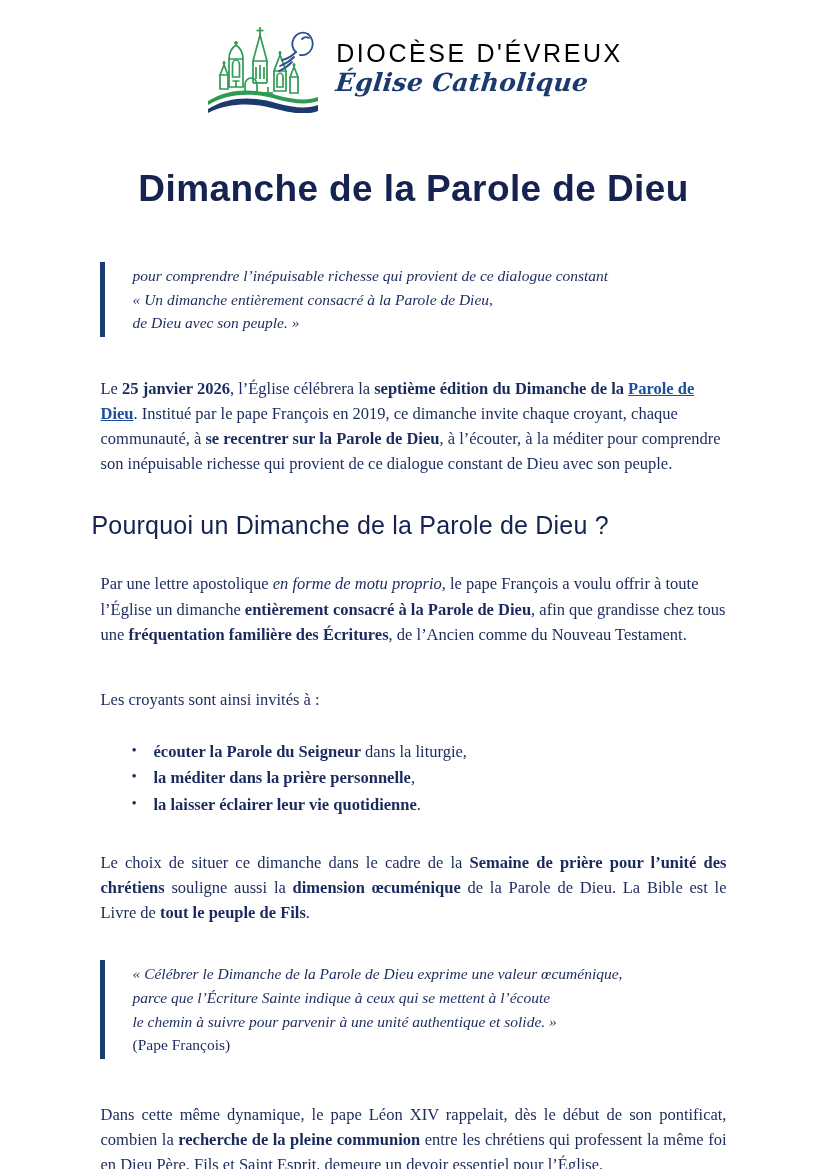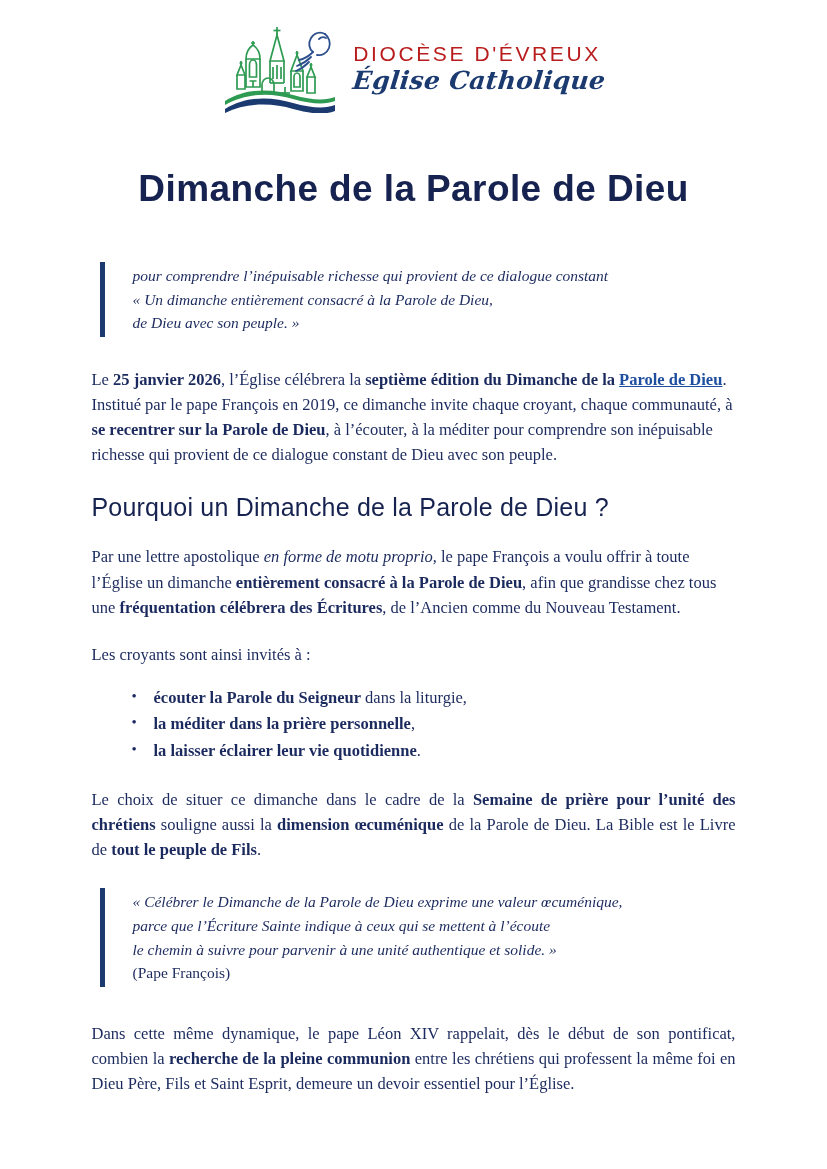--- a/index.html
+++ b/index.html
@@ -42,23 +42,23 @@
   }
   .logo-text {
     display: flex;
     flex-direction: column;
     justify-content: center;
     line-height: 1;
     padding-top: 2px;
   }
   .logo-title {
     font-family: "Liberation Sans", "DejaVu Sans", sans-serif;
-    font-size: 21px;
+    font-size: 25px;
     letter-spacing: 2.6px;
-    color: #b91c1c;
+    color: #000000;
     font-weight: 400;
     white-space: nowrap;
   }
   .logo-sub {
     font-family: "DejaVu Serif", "Liberation Serif", serif;
     font-style: italic;
     font-weight: bold;
     font-size: 25px;
     color: #1b3a70;
     margin-top: 4px;
@@ -110,21 +110,21 @@
     line-height: 1.53;
     color: #1b2a5e;
   }
   .quote .ln { display: block; font-style: italic; }
   .quote .attrib { display: block; font-style: normal; }
 
   
   p.body {
     font-size: 16.5px;
     line-height: 1.52;
-    margin: 0;
+    margin: 9px;
     color: #1b2a5e;
   }
   p.body.just { text-align: justify; }
   .sp-22 { height: 22px; }
   .sp-18 { height: 18px; }
   .sp-26 { height: 26px; }
   .sp-30 { height: 30px; }
   .sp-34 { height: 34px; }
 
   b, strong { font-weight: bold; }
@@ -239,21 +239,21 @@
     <div class="sp-30"></div>
 
     <p class="body"><span>Le </span><b>25 janvier 2026</b><span>, l’Église célébrera la </span><b>septième édition du Dimanche de la </b><a class="lnk" href="#">Parole de Dieu</a><span>. Institué par le pape François en 2019, ce dimanche invite chaque croyant, chaque communauté, à </span><b>se recentrer sur la Parole de Dieu</b><span>, à l’écouter, à la méditer pour comprendre son inépuisable richesse qui provient de ce dialogue constant de Dieu avec son peuple.</span></p>
 
     <div class="sp-26"></div>
 
     <h2 class="section">Pourquoi un Dimanche de la Parole de Dieu ?</h2>
 
     <div class="sp-22"></div>
 
-    <p class="body"><span>Par une lettre apostolique </span><i>en forme de motu proprio</i><span>, le pape François a voulu offrir à toute l’Église un dimanche </span><b>entièrement consacré à la Parole de Dieu</b><span>, afin que grandisse chez tous une </span><b>fréquentation célébrera des Écritures</b><span>, de l’Ancien comme du Nouveau Testament.</span></p>
+    <p class="body"><span>Par une lettre apostolique </span><i>en forme de motu proprio</i><span>, le pape François a voulu offrir à toute l’Église un dimanche </span><b>entièrement consacré à la Parole de Dieu</b><span>, afin que grandisse chez tous une </span><b>fréquentation familière des Écritures</b><span>, de l’Ancien comme du Nouveau Testament.</span></p>
 
     <div class="sp-22"></div>
 
     <p class="body">Les croyants sont ainsi invités à :</p>
 
     <div class="sp-18"></div>
 
     <ul class="bullets">
       <li><b>écouter la Parole du Seigneur</b><span> dans la liturgie,</span></li>
       <li><b>la méditer dans la prière personnelle</b><span>,</span></li>

